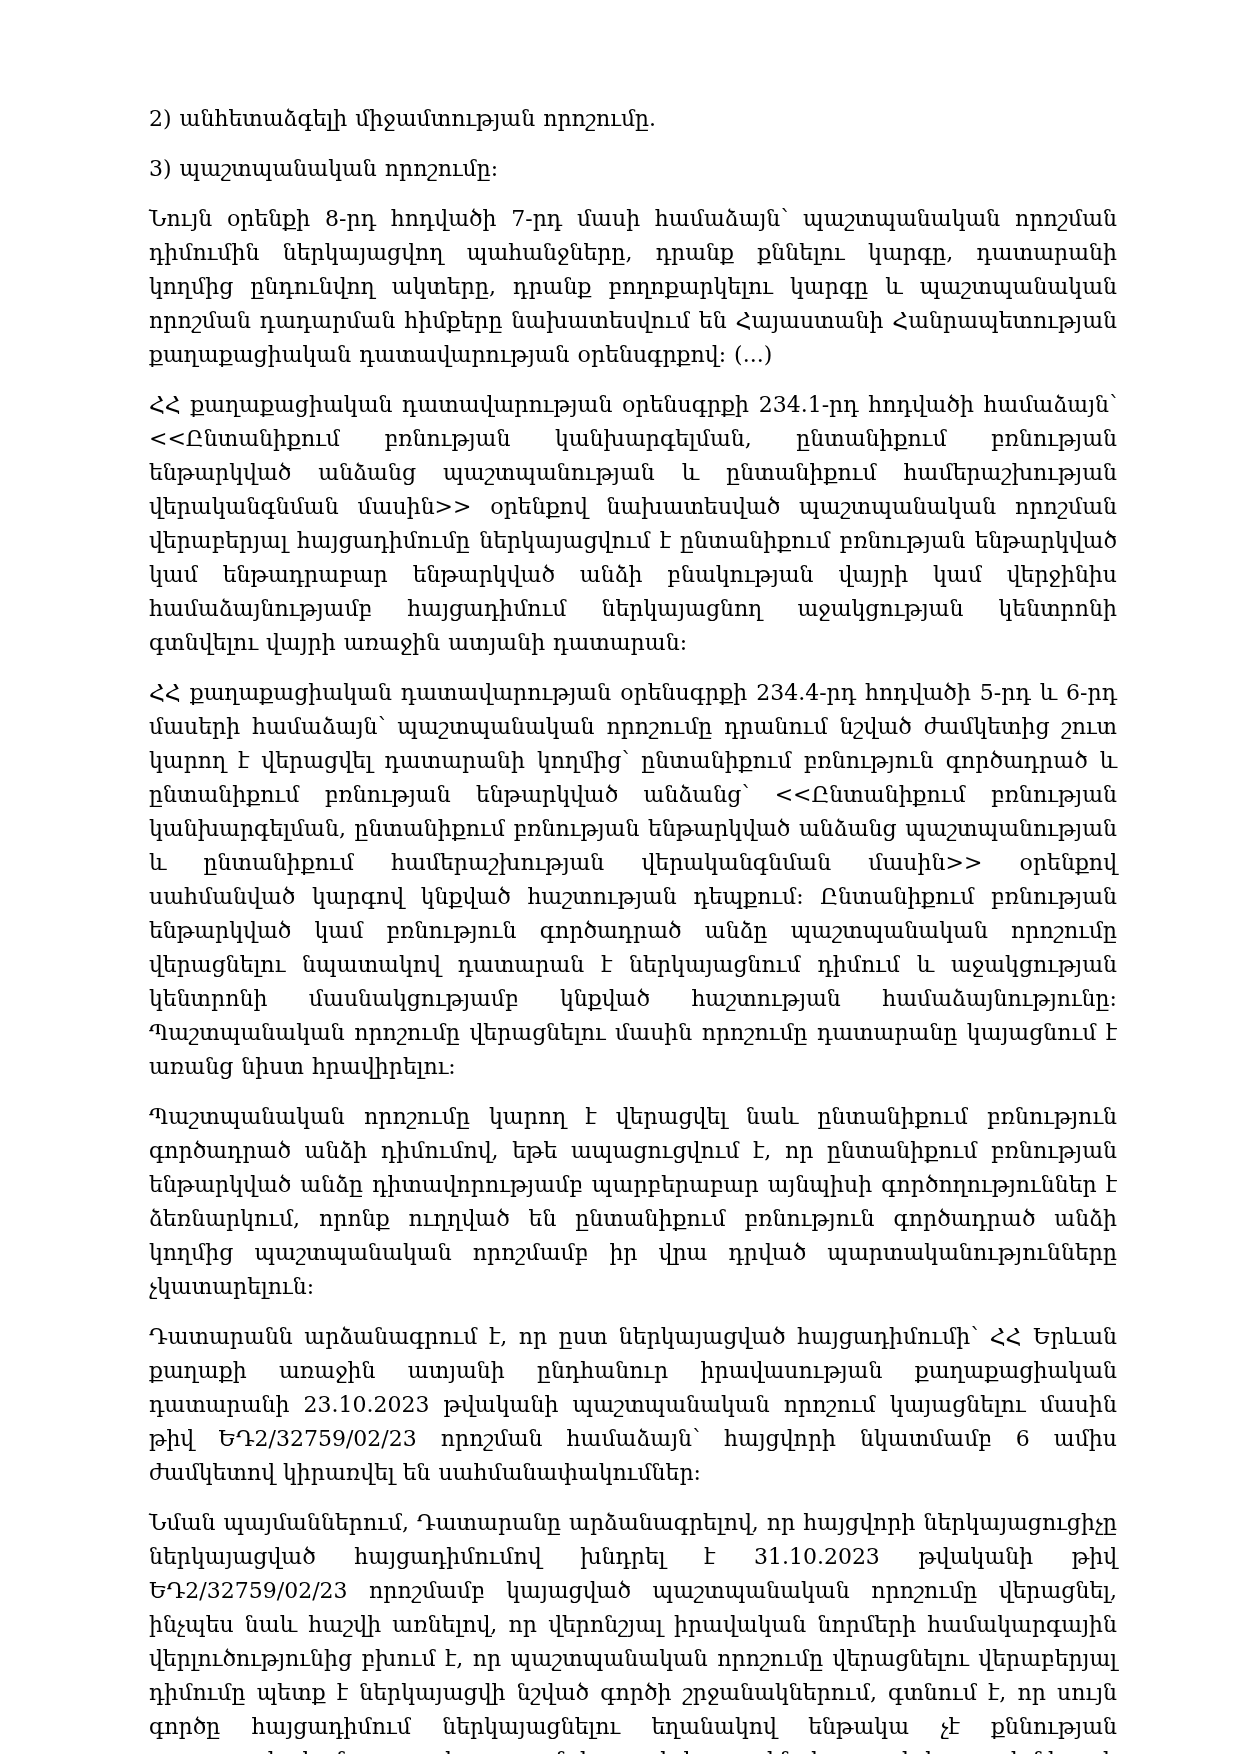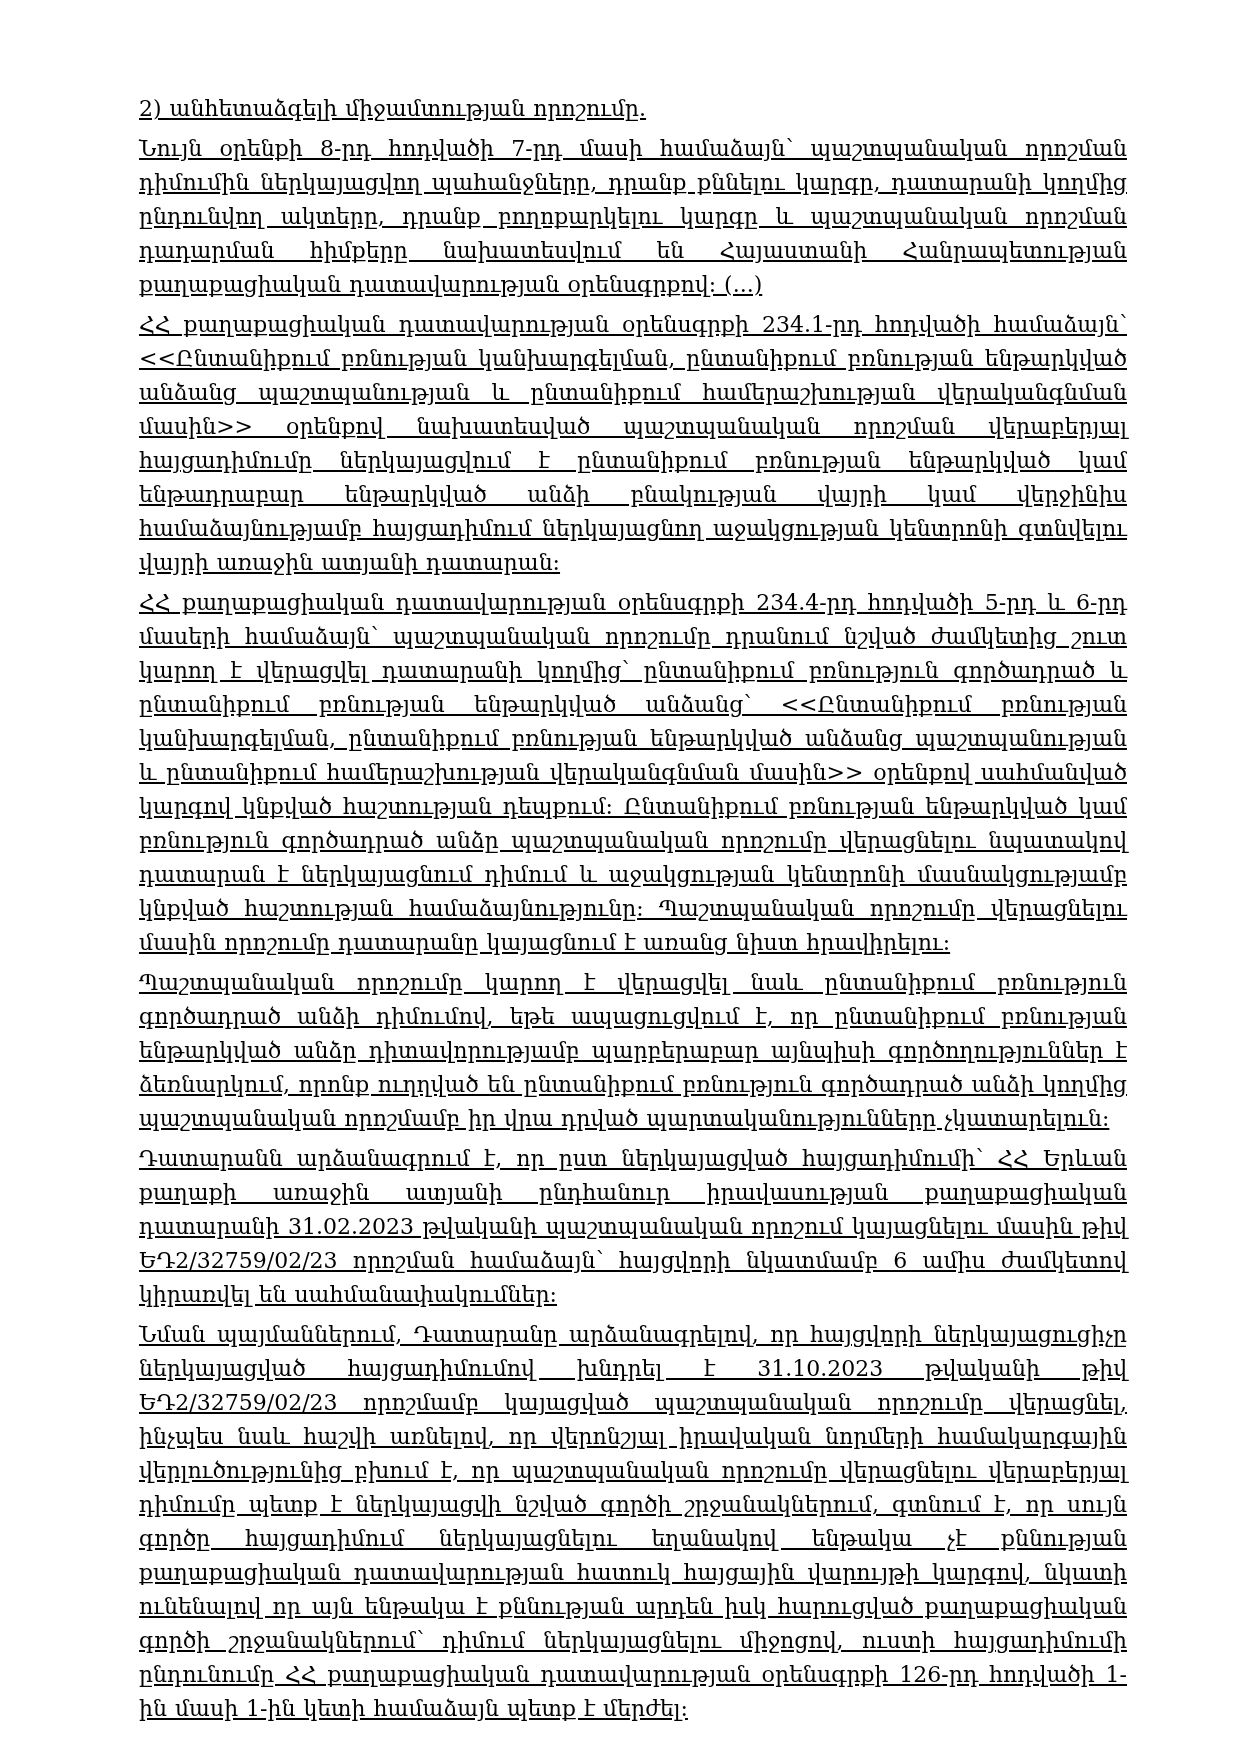--- a/index.html
+++ b/index.html
@@ -19,31 +19,31 @@
   .text-block {
     font-family: "DejaVu Serif", "DejaVu Sans", serif;
     font-size: 22px;
     line-height: 34px;
     color: #000000;
     text-align: justify;
     text-justify: inter-word;
     word-spacing: 1px;
   }
   .text-block p {
-    margin: 6px;
+    margin: 16px;
     padding: 0;
-    text-decoration: underline;
   }
 </style>
 </head>
 <body>
 
 <div class="page">
   <div class="text-block">
     <p>2) անհետաձգելի միջամտության որոշումը.</p>
+    <p>3) պաշտպանական որոշումը:</p>
     <p>Նույն օրենքի 8-րդ հոդվածի 7-րդ մասի համաձայն՝ պաշտպանական որոշման դիմումին ներկայացվող պահանջները, դրանք քննելու կարգը, դատարանի կողմից ընդունվող ակտերը, դրանք բողոքարկելու կարգը և պաշտպանական որոշման դադարման հիմքերը նախատեսվում են Հայաստանի Հանրապետության քաղաքացիական դատավարության օրենսգրքով: (...)</p>
     <p>ՀՀ քաղաքացիական դատավարության օրենսգրքի 234.1-րդ հոդվածի համաձայն՝ &lt;&lt;Ընտանիքում բռնության կանխարգելման, ընտանիքում բռնության ենթարկված անձանց պաշտպանության և ընտանիքում համերաշխության վերականգնման մասին&gt;&gt; օրենքով նախատեսված պաշտպանական որոշման վերաբերյալ հայցադիմումը ներկայացվում է ընտանիքում բռնության ենթարկված կամ ենթադրաբար ենթարկված անձի բնակության վայրի կամ վերջինիս համաձայնությամբ հայցադիմում ներկայացնող աջակցության կենտրոնի գտնվելու վայրի առաջին ատյանի դատարան:</p>
     <p>ՀՀ քաղաքացիական դատավարության օրենսգրքի 234.4-րդ հոդվածի 5-րդ և 6-րդ մասերի համաձայն՝ պաշտպանական որոշումը դրանում նշված ժամկետից շուտ կարող է վերացվել դատարանի կողմից՝ ընտանիքում բռնություն գործադրած և ընտանիքում բռնության ենթարկված անձանց՝ &lt;&lt;Ընտանիքում բռնության կանխարգելման, ընտանիքում բռնության ենթարկված անձանց պաշտպանության և ընտանիքում համերաշխության վերականգնման մասին&gt;&gt; օրենքով սահմանված կարգով կնքված հաշտության դեպքում: Ընտանիքում բռնության ենթարկված կամ բռնություն գործադրած անձը պաշտպանական որոշումը վերացնելու նպատակով դատարան է ներկայացնում դիմում և աջակցության կենտրոնի մասնակցությամբ կնքված հաշտության համաձայնությունը: Պաշտպանական որոշումը վերացնելու մասին որոշումը դատարանը կայացնում է առանց նիստ հրավիրելու:</p>
     <p>Պաշտպանական որոշումը կարող է վերացվել նաև ընտանիքում բռնություն գործադրած անձի դիմումով, եթե ապացուցվում է, որ ընտանիքում բռնության ենթարկված անձը դիտավորությամբ պարբերաբար այնպիսի գործողություններ է ձեռնարկում, որոնք ուղղված են ընտանիքում բռնություն գործադրած անձի կողմից պաշտպանական որոշմամբ իր վրա դրված պարտականությունները չկատարելուն:</p>
-    <p>Դատարանն արձանագրում է, որ ըստ ներկայացված հայցադիմումի՝ ՀՀ Երևան քաղաքի առաջին ատյանի ընդհանուր իրավասության քաղաքացիական դատարանի 31.02.2023 թվականի պաշտպանական որոշում կայացնելու մասին թիվ ԵԴ2/32759/02/23 որոշման համաձայն՝ հայցվորի նկատմամբ 6 ամիս ժամկետով կիրառվել են սահմանափակումներ:</p>
+    <p>Դատարանն արձանագրում է, որ ըստ ներկայացված հայցադիմումի՝ ՀՀ Երևան քաղաքի առաջին ատյանի ընդհանուր իրավասության քաղաքացիական դատարանի 23.10.2023 թվականի պաշտպանական որոշում կայացնելու մասին թիվ ԵԴ2/32759/02/23 որոշման համաձայն՝ հայցվորի նկատմամբ 6 ամիս ժամկետով կիրառվել են սահմանափակումներ:</p>
     <p>Նման պայմաններում, Դատարանը արձանագրելով, որ հայցվորի ներկայացուցիչը ներկայացված հայցադիմումով խնդրել է 31.10.2023 թվականի թիվ ԵԴ2/32759/02/23 որոշմամբ կայացված պաշտպանական որոշումը վերացնել, ինչպես նաև հաշվի առնելով, որ վերոնշյալ իրավական նորմերի համակարգային վերլուծությունից բխում է, որ պաշտպանական որոշումը վերացնելու վերաբերյալ դիմումը պետք է ներկայացվի նշված գործի շրջանակներում, գտնում է, որ սույն գործը հայցադիմում ներկայացնելու եղանակով ենթակա չէ քննության քաղաքացիական դատավարության հատուկ հայցային վարույթի կարգով, նկատի ունենալով որ այն ենթակա է քննության արդեն իսկ հարուցված քաղաքացիական գործի շրջանակներում՝ դիմում ներկայացնելու միջոցով, ուստի հայցադիմումի ընդունումը ՀՀ քաղաքացիական դատավարության օրենսգրքի 126-րդ հոդվածի 1-ին մասի 1-ին կետի համաձայն պետք է մերժել:</p>
   </div>
 </div>
 
 </body></html>

